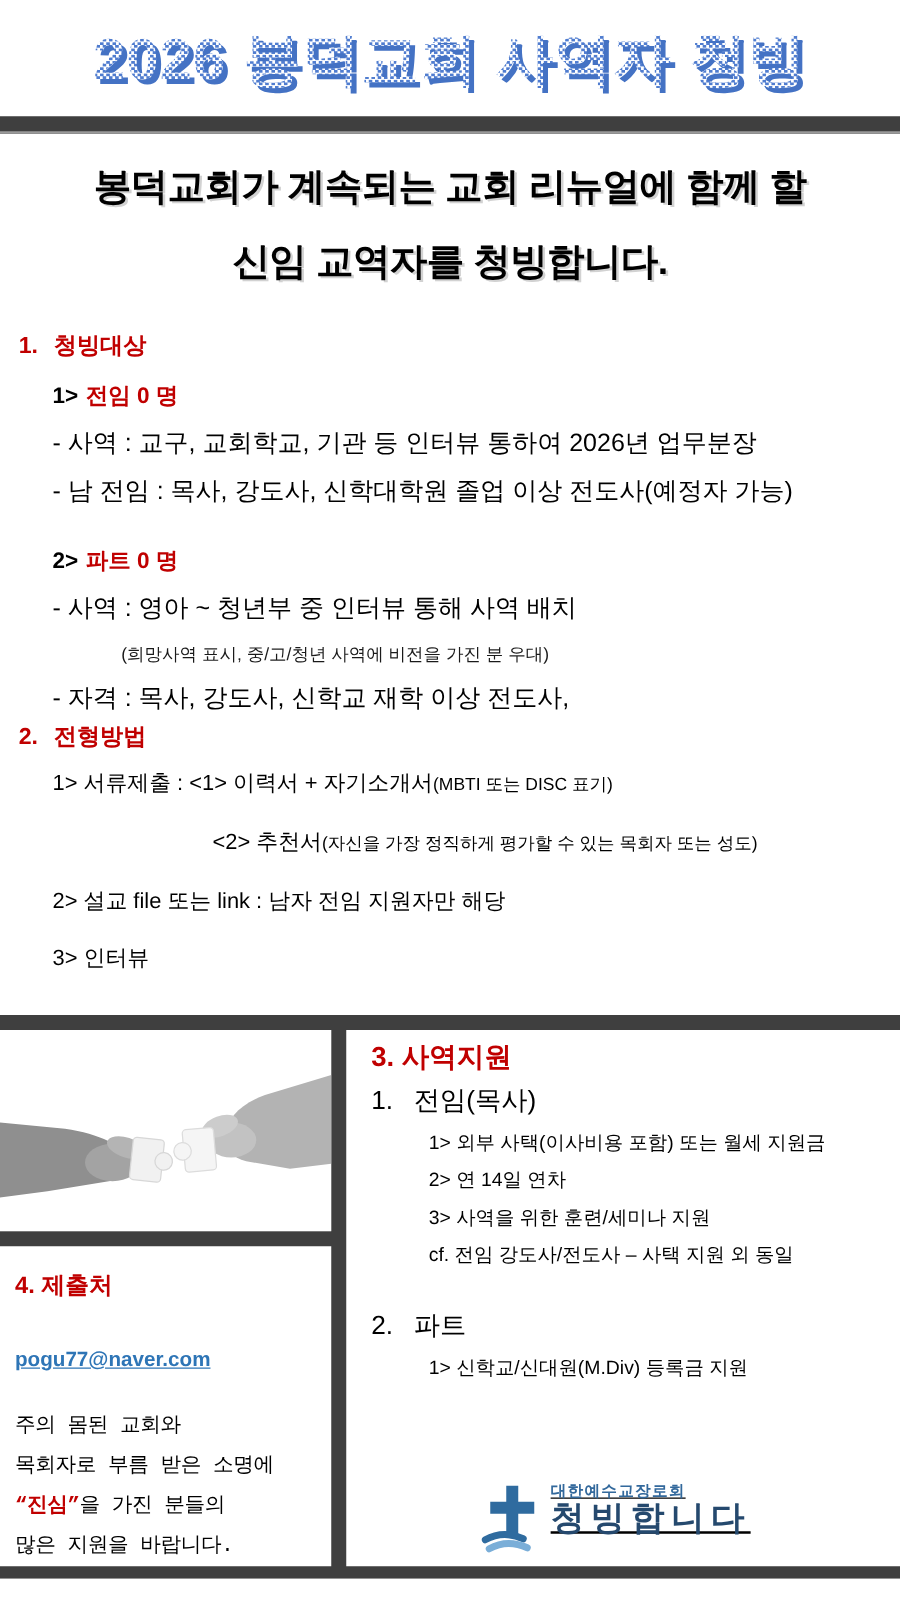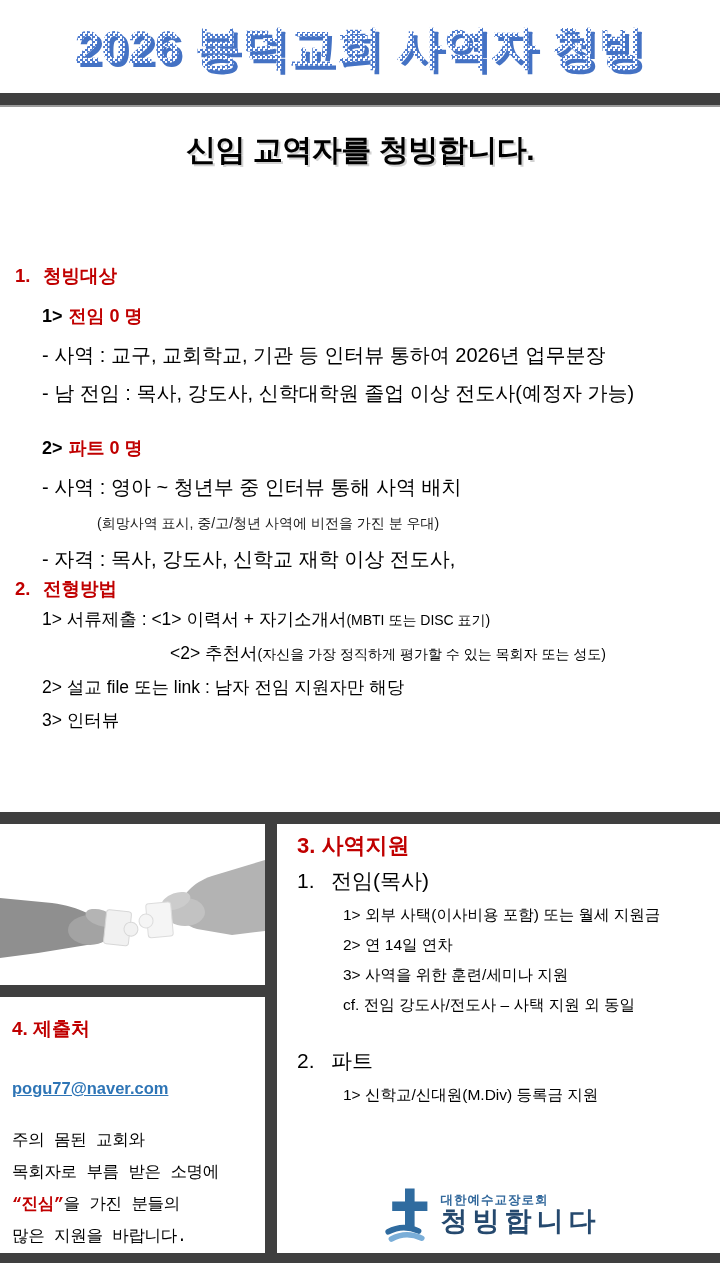--- a/index.html
+++ b/index.html
@@ -33,40 +33,40 @@
   .sec-heading{display:flex;padding-left:15px;font-size:18.5px;font-weight:700;color:#c00000;line-height:28px;}
   .sec-heading .sec-num{width:28px;}
   .sec-body{padding-left:42px;}
   .row-strong{margin:6px 0 0 0;font-size:18px;line-height:40px;}
   .row-strong .sub-num{color:#000;font-weight:600;margin-right:6px;}
   .row-strong .sub-title{color:#c00000;font-weight:700;}
   .row{margin:0;font-size:20px;line-height:38px;}
   .row-note{margin:0;font-size:14px;line-height:34px;padding-left:55px;color:#1a1a1a;}
   .gap-top{margin-top:16px;}
 
-  .sec2 .row2{margin:0;font-size:17.5px;line-height:33px;}
+  .sec2 .row2{margin:0;font-size:17.5px;line-height:46px;}
   .sec2 .small{font-size:14px;}
   .sec2 .indent2{padding-left:128px;}
 
   
   .bottom-region{position:absolute;top:812px;left:0;width:720px;height:451px;background:#3f3f3f;}
   .panel{position:absolute;background:#ffffff;}
   .hands-panel{left:0;top:12px;width:265px;height:161px;}
   .hands-panel svg{display:block;width:100%;height:100%;}
   .submit-panel{left:0;top:185px;width:265px;height:256px;box-sizing:border-box;padding:12px 12px 0 12px;}
   .support-panel{left:277px;top:12px;width:443px;height:429px;box-sizing:border-box;padding:10px 10px 0 20px;}
 
   
   .support-heading{margin:0;font-size:22px;font-weight:700;line-height:24px;}
   .item-title{margin:8px 0 0 0;font-size:21px;line-height:30px;}
   .item-title .item-num{display:inline-block;width:34px;}
   .support-list{margin:4px 0 0 46px;}
   .support-list p{margin:0;font-size:15.5px;line-height:30px;}
   .item-title.part{margin-top:26px;}
-  .logo{position:absolute;left:0;right:12px;bottom:10px;display:flex;justify-content:center;align-items:center;gap:8px;}
+  .logo{position:absolute;left:0;right:12px;bottom:10px;display:flex;justify-content:center;align-items:flex-start;gap:8px;text-decoration:underline;}
   .logo svg{display:block;}
   .logo-text{display:flex;flex-direction:column;line-height:1.05;}
   .logo-denom{font-size:12.5px;font-weight:700;color:#33699c;letter-spacing:1px;}
   .logo-church{font-size:27px;font-weight:800;color:#25496e;letter-spacing:5px;}
 
   
   .submit-heading{margin:8px 0 0 0;font-size:19px;font-weight:700;line-height:24px;}
   .email-link{display:inline-block;margin-top:36px;font-size:16.5px;font-weight:700;color:#2e75b6;text-decoration:underline;line-height:22px;cursor:pointer;}
   .submit-msg{margin-top:26px;}
   .submit-msg p{margin:0;font-size:16.5px;line-height:32px;letter-spacing:-0.3px;font-family:Liberation Mono, monospace;}
@@ -81,20 +81,21 @@
 
   <header class="title-band">
     <div class="main-title">
       <span class="title-shadow">2026 봉덕교회 사역자 청빙</span>
       <span class="title-fill">2026 봉덕교회 사역자 청빙</span>
     </div>
   </header>
   <div class="top-bar"></div>
 
   <div class="intro">
+    <p>봉덕교회가 계속되는 교회 리뉴얼에 함께 할</p>
     <p>신임 교역자를 청빙합니다.</p>
   </div>
 
   <section class="sec sec1">
     <div class="sec-heading">
       <span class="sec-num">1.</span>
       <span>청빙대상</span>
     </div>
     <div class="sec-body">
       <p class="row-strong">

